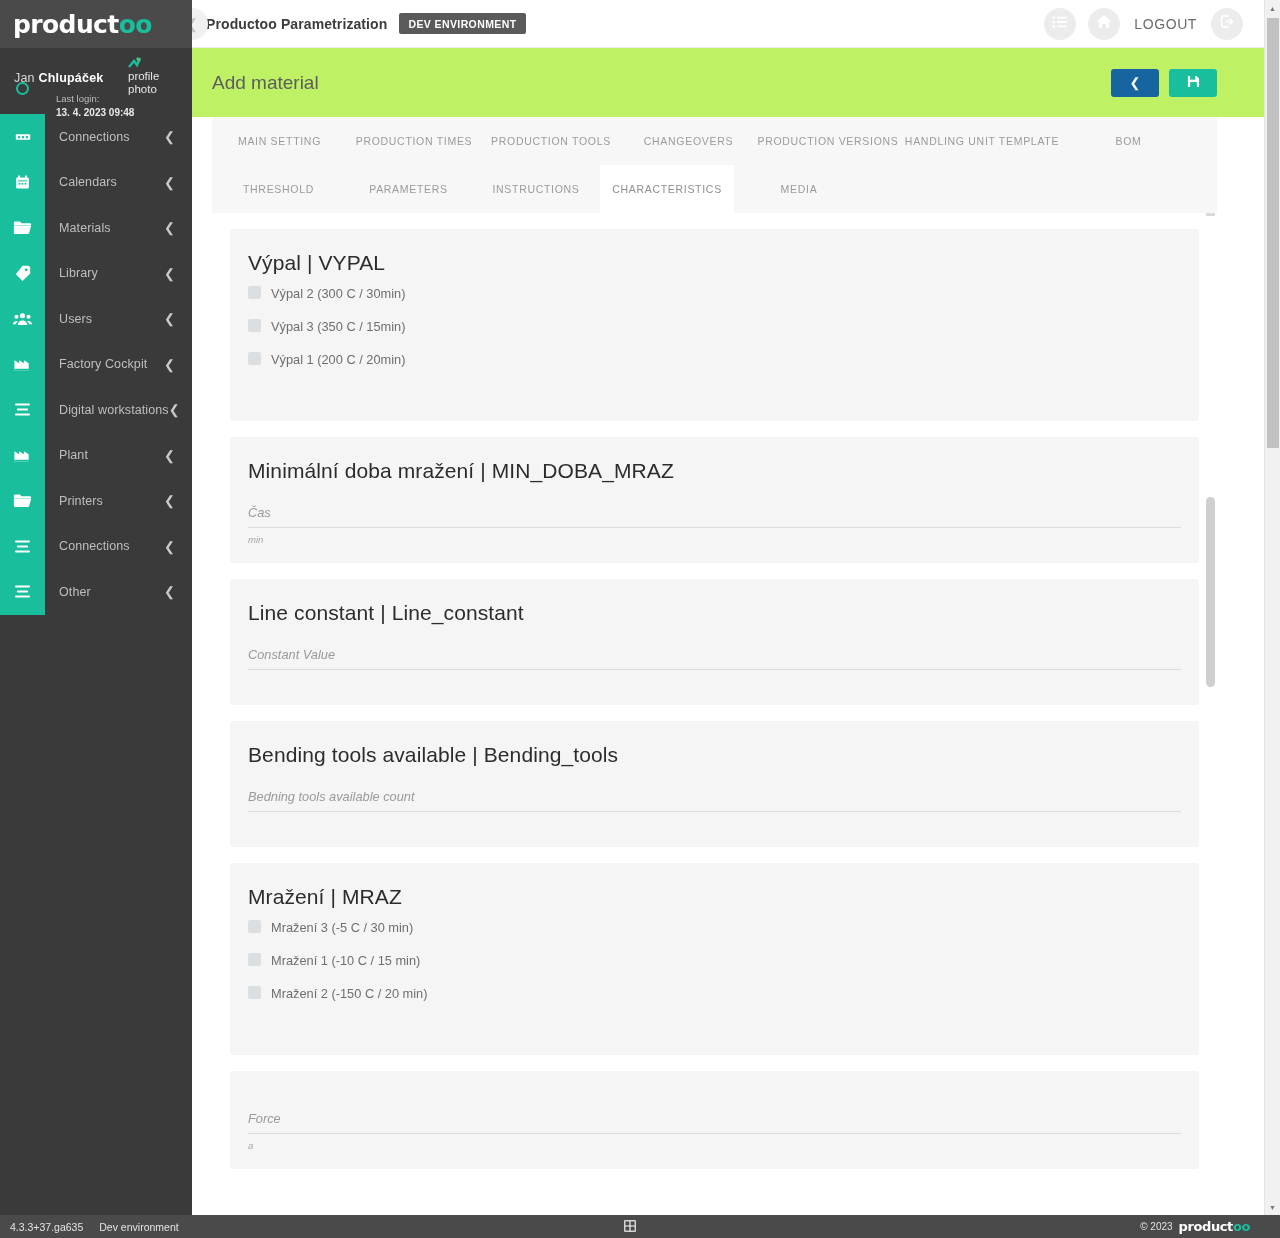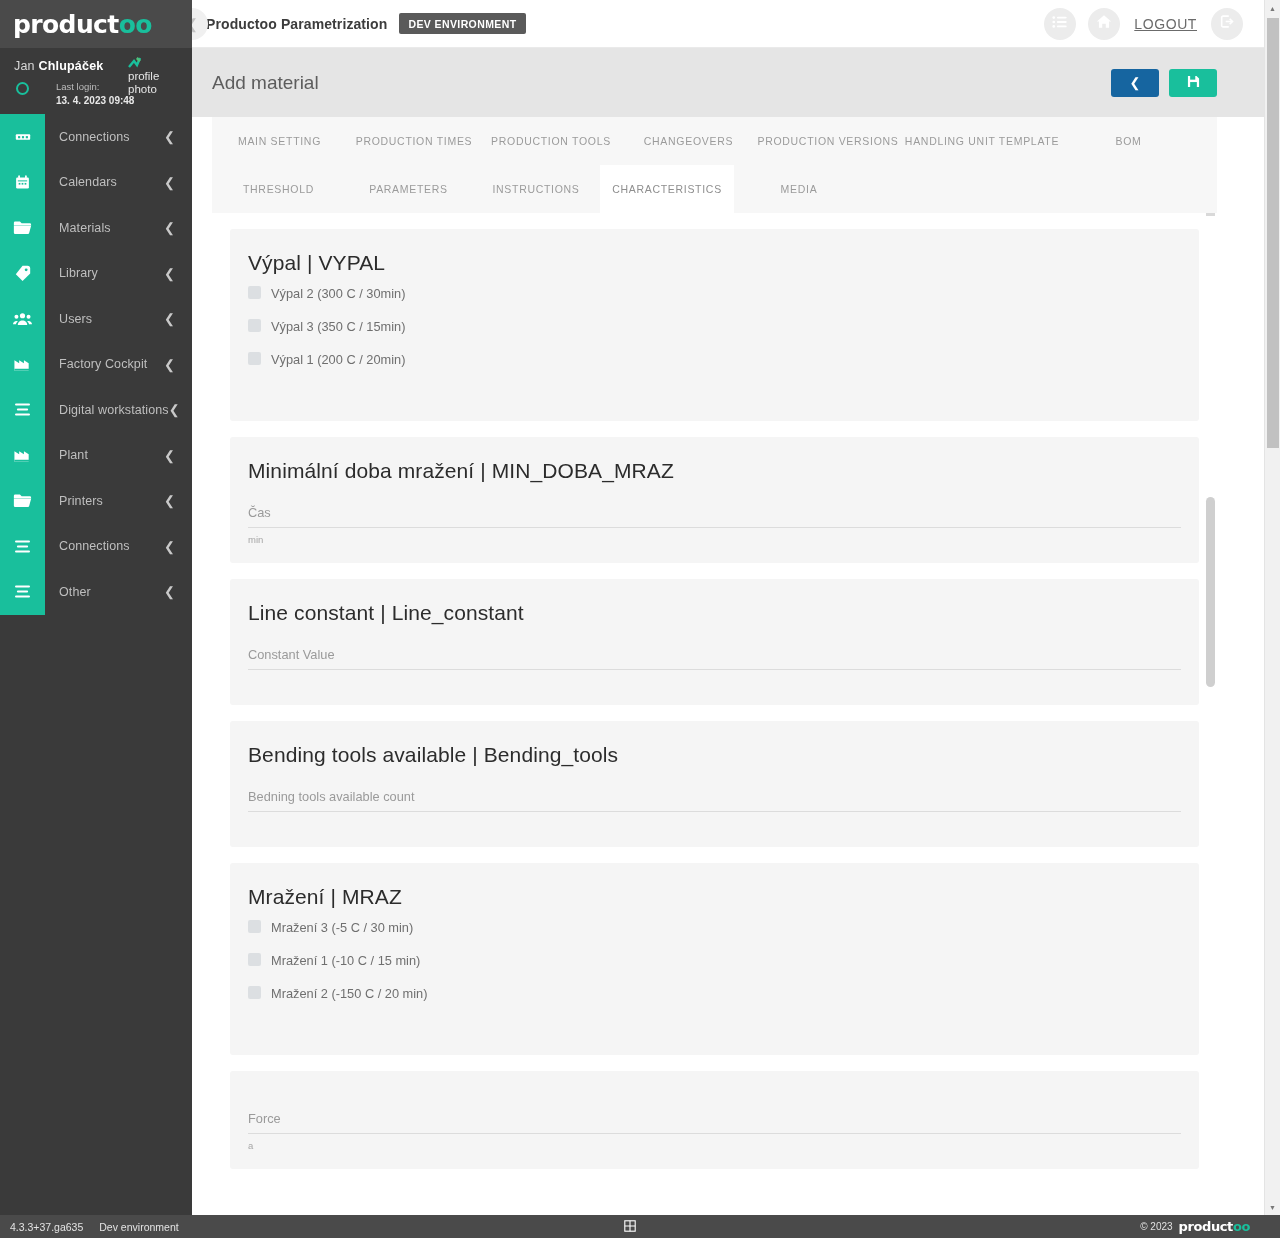--- a/index.html
+++ b/index.html
@@ -38,21 +38,21 @@
     font-weight: 700;
     letter-spacing: -0.6px;
     color: #ffffff;
     line-height: 1;
     font-family: "DejaVu Sans", sans-serif;
   }
   .logo .teal { color: #19bf9c; }
 
   .user-block {
     position: relative;
-    padding: 11px 10px 6px 14px;
+    padding: 23px 10px 6px 14px;
     height: 66px;
   }
   .user-name {
     font-size: 12.5px;
     color: #d7d7d7;
     letter-spacing: 0.2px;
   }
   .user-name b { color: #ffffff; font-weight: 700; }
   .last-login {
     margin-top: 7px;
@@ -190,38 +190,37 @@
     color: #ffffff;
     cursor: pointer;
     margin-left: 12px;
   }
   .logout-text {
     margin-left: 14px;
     font-size: 14px;
     color: #6b6b6b;
     letter-spacing: 0.6px;
     cursor: pointer;
-    text-decoration: underline;
   }
   .logout-text + .circ-btn { margin-left: 14px; }
 
   
   .page {
     position: absolute;
     left: 192px; top: 48px;
     width: 1072px;
     bottom: 23px;
     background: #ffffff;
   }
   .page-head {
     height: 69px;
     display: flex;
     align-items: center;
     padding: 0 47px 0 20px;
-    background: #e5e5e5;
+    background: #bef264;
     gap: 29px;
   }
   .page-title {
     font-size: 19px;
     color: #5d5d5d;
     font-weight: 400;
   }
   .page-actions {
     margin-left: auto;
     display: flex;
@@ -315,20 +314,21 @@
     margin-right: 10px;
     flex: none;
   }
   .chk-label {
     font-size: 12.8px;
     color: #6f6f6f;
   }
   .field {
     margin-top: 22px;
     padding-bottom: 2px;
+    font-style: italic;
   }
   .field-label {
     font-size: 12.8px;
     color: #9a9a9a;
     padding-bottom: 7px;
   }
   .field-line {
     border-bottom: 1px solid #dcdcdc;
     height: 1px;
   }

